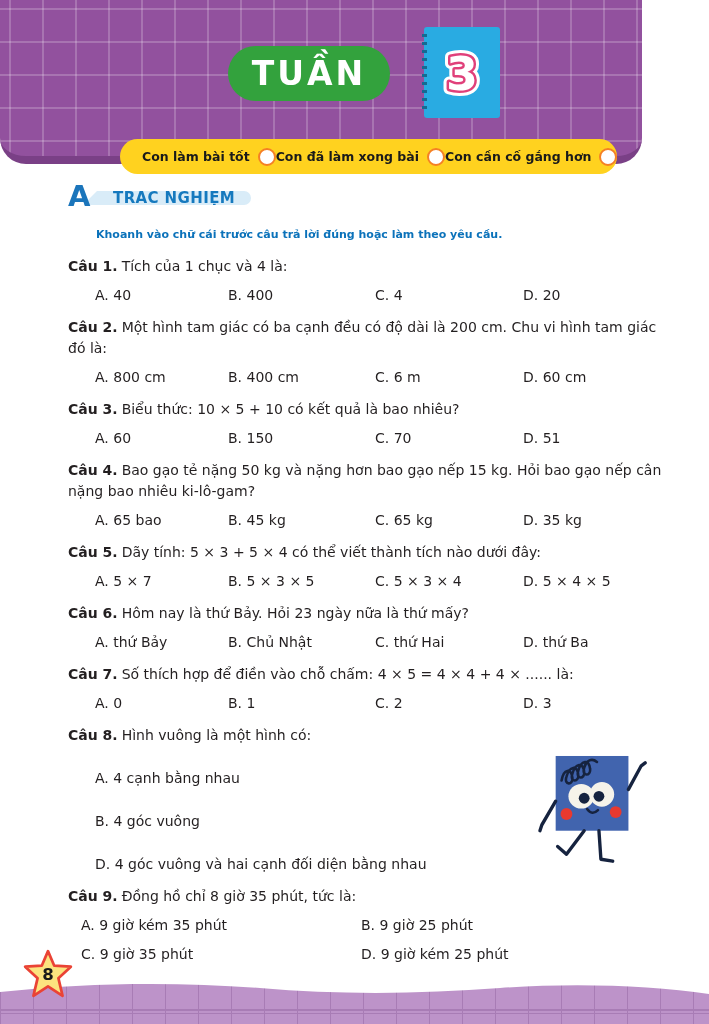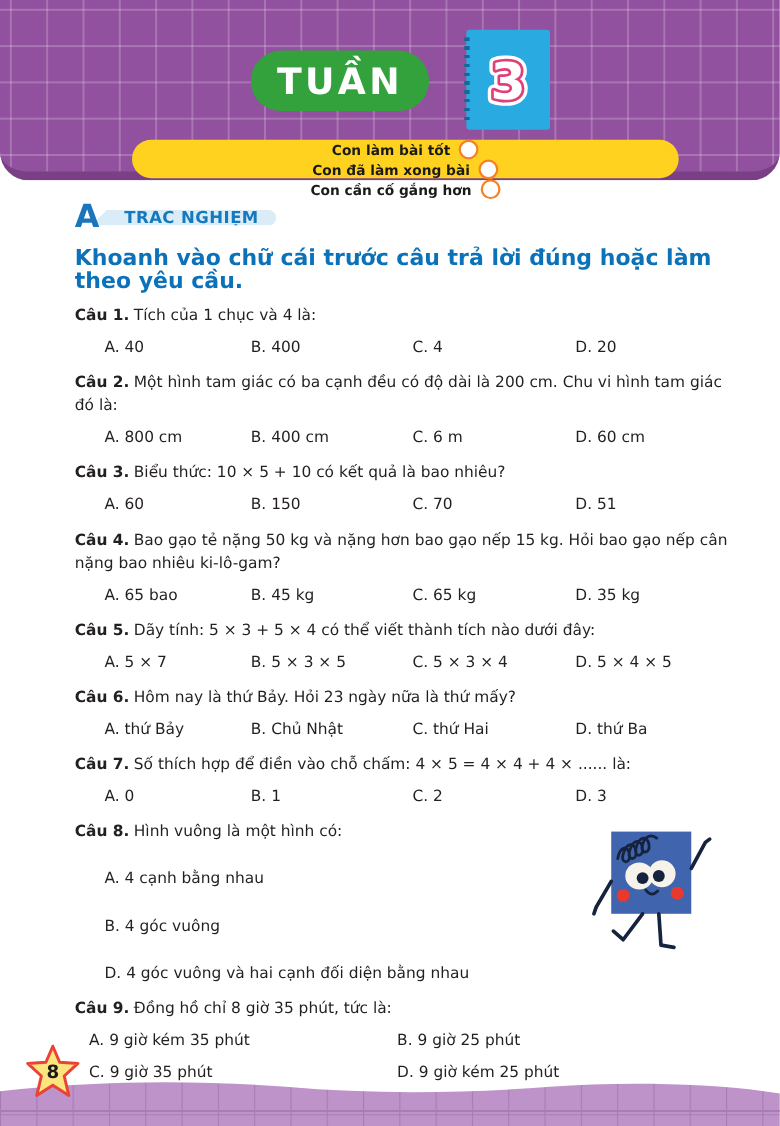--- a/index.html
+++ b/index.html
@@ -5,21 +5,21 @@
   * { margin:0; padding:0; box-sizing:border-box; }
   html,body { width:709px; height:1024px; }
   body {
     position:relative; overflow:hidden; background:#fff;
     font-family:"DejaVu Sans","Liberation Sans",sans-serif;
     color:#231f20;
   }
 
   
   .header {
-    position:relative; width:709px; height:164px;
+    position:relative; width:642px; height:164px;
     background-color:#92519e;
     background-image:
       linear-gradient(to right, rgba(255,255,255,.20) 2px, transparent 2px),
       linear-gradient(to bottom, rgba(255,255,255,.20) 2px, transparent 2px);
     background-size:33px 33px; background-position:9px 8px;
     border-bottom:8px solid #7a4086;
     border-radius:0 0 26px 26px;
   }
   .week-badge {
     position:absolute; left:228px; top:46px; width:162px; height:55px;
@@ -30,25 +30,24 @@
   .week-card {
     position:absolute; left:424px; top:27px; width:76px; height:91px;
     background:#29abe2; border-radius:3px;
     display:flex; align-items:center; justify-content:center;
   }
   .week-card .spiral {
     position:absolute; left:-2px; top:7px; bottom:7px; width:5px;
     background:repeating-linear-gradient(to bottom,#156a92 0 3px,transparent 3px 8px);
   }
   .checkbox-bar {
-    position:absolute; left:120px; top:127px; width:497px; height:35px;
+    position:absolute; left:120px; top:139px; width:497px; height:35px;
     background:#ffd21f; border-radius:18px;
     display:flex; align-items:center; justify-content:space-between;
     padding:0 22px;
-    flex-direction:column;
   }
   .cb-item { display:flex; align-items:center; gap:8px; }
   .cb-item .lbl { font-size:12.5px; font-weight:bold; color:#1a1a1a; white-space:nowrap; }
   .cb-item .circle {
     width:18px; height:18px; border-radius:50%;
     background:#fff; border:2px solid #f58025; flex:0 0 auto;
   }
 
   
   .content { padding:26px 40px 0 68px; font-size:14px; line-height:21px; }
@@ -60,21 +59,21 @@
     clip-path:polygon(14px 0, 100% 0, 100% 100%, 0 100%);
     display:flex; align-items:center; padding-left:30px;
   }
   .section-head .letter {
     position:absolute; left:0; top:-4px;
     color:#1b75bb; font-weight:bold; font-size:29px; z-index:2;
   }
   .section-head .title {
     color:#1579be; font-weight:bold; font-size:15px; letter-spacing:.4px;
   }
-  .instruction { color:#0b72ba; font-weight:bold; font-size:20px; }
+  .instruction { color:#0b72ba; font-weight:bold; font-size:11px; margin-left:28px; }
 
   .q { margin-top:11px; }
   .qlabel { font-weight:bold; margin-right:4px; }
   .opts { display:grid; margin:8px 0 0 27px; }
   .cols4 { grid-template-columns:133px 147px 148px 1fr; }
   .cols2 { grid-template-columns:280px 1fr;margin-left:13px; }
   .opts span { white-space:nowrap; }
   .opts-list div { margin:22px 0 0 27px; }
 
   

